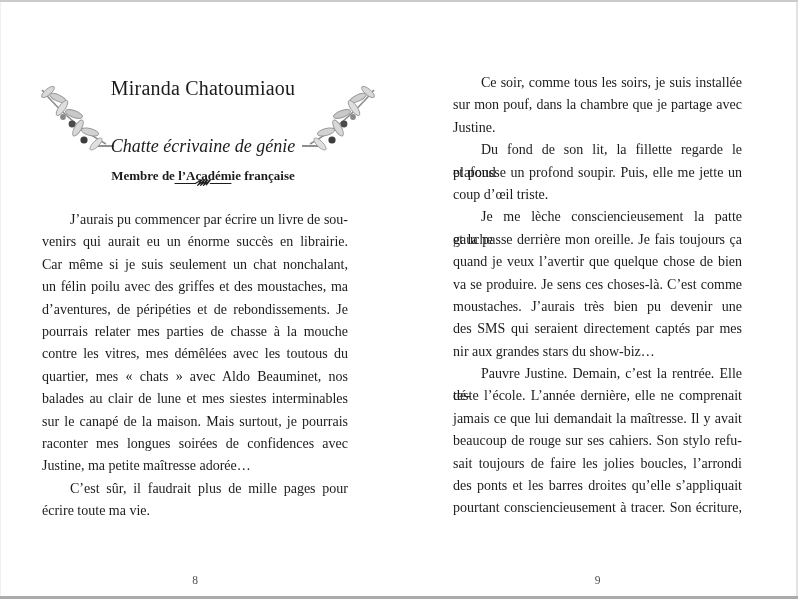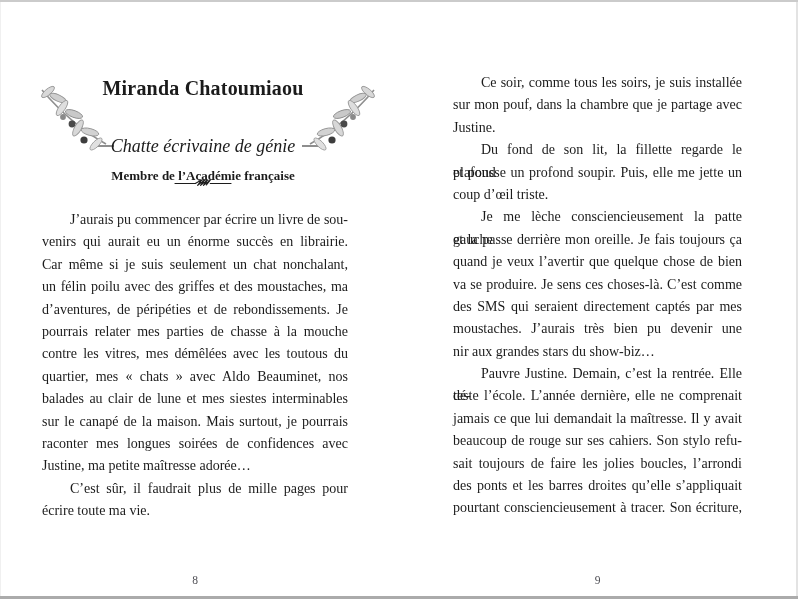--- a/index.html
+++ b/index.html
@@ -15,21 +15,21 @@
   .edge-right  { position:absolute; top:2px; bottom:5px; right:0; width:2px; background:#e3e3e3; }
   .edge-left   { position:absolute; top:2px; bottom:5px; left:0; width:1px; background:#f0f0f0; }
 
   .page { position:absolute; top:0; bottom:0; }
   .page-left  { left:42px;  width:306px; }
   .page-right { left:453px; width:289px; }
 
   .chapter-header { position:absolute; top:0; left:8px; right:-8px; text-align:center; }
   .chapter-title {
     position:absolute; top:77px; left:0; right:0;
-    font-size:20px; font-weight:bold; letter-spacing:0.2px;
+    font-size:20px; font-weight:normal; letter-spacing:0.2px;
   }
   .chapter-subtitle {
     position:absolute; top:108px; left:0; right:0;
     font-size:18px; font-style:italic;margin-top:28px;
   }
   .chapter-affiliation {
     position:absolute; top:138px; left:0; right:0;
     font-size:13px; font-weight:bold;margin-top:30px;
   }
   .branch { position:absolute; top:84px; width:82px; height:78px; }
@@ -138,22 +138,22 @@
       <div class="line ind">Ce soir, comme tous les soirs, je suis installée</div>
       <div class="line">sur mon pouf, dans la chambre que je partage avec</div>
       <div class="line noj">Justine.</div>
       <div class="line ind">Du fond de son lit, la fillette regarde le plafond</div>
       <div class="line">et pousse un profond soupir. Puis, elle me jette un</div>
       <div class="line noj">coup d’œil triste.</div>
       <div class="line ind">Je me lèche consciencieusement la patte gauche</div>
       <div class="line">et la passe derrière mon oreille. Je fais toujours ça</div>
       <div class="line">quand je veux l’avertir que quelque chose de bien</div>
       <div class="line">va se produire. Je sens ces choses-là. C’est comme</div>
+      <div class="line">moustaches. J’aurais très bien pu devenir une</div>
       <div class="line">des SMS qui seraient directement captés par mes</div>
-      <div class="line">moustaches. J’aurais très bien pu devenir une</div>
       <div class="line noj">nir aux grandes stars du show-biz…</div>
       <div class="line ind">Pauvre Justine. Demain, c’est la rentrée. Elle dé-</div>
       <div class="line">teste l’école. L’année dernière, elle ne comprenait</div>
       <div class="line">jamais ce que lui demandait la maîtresse. Il y avait</div>
       <div class="line">beaucoup de rouge sur ses cahiers. Son stylo refu-</div>
       <div class="line">sait toujours de faire les jolies boucles, l’arrondi</div>
       <div class="line">des ponts et les barres droites qu’elle s’appliquait</div>
       <div class="line">pourtant consciencieusement à tracer. Son écriture,</div>
     </div>
   <div class="pagenum">9</div>

